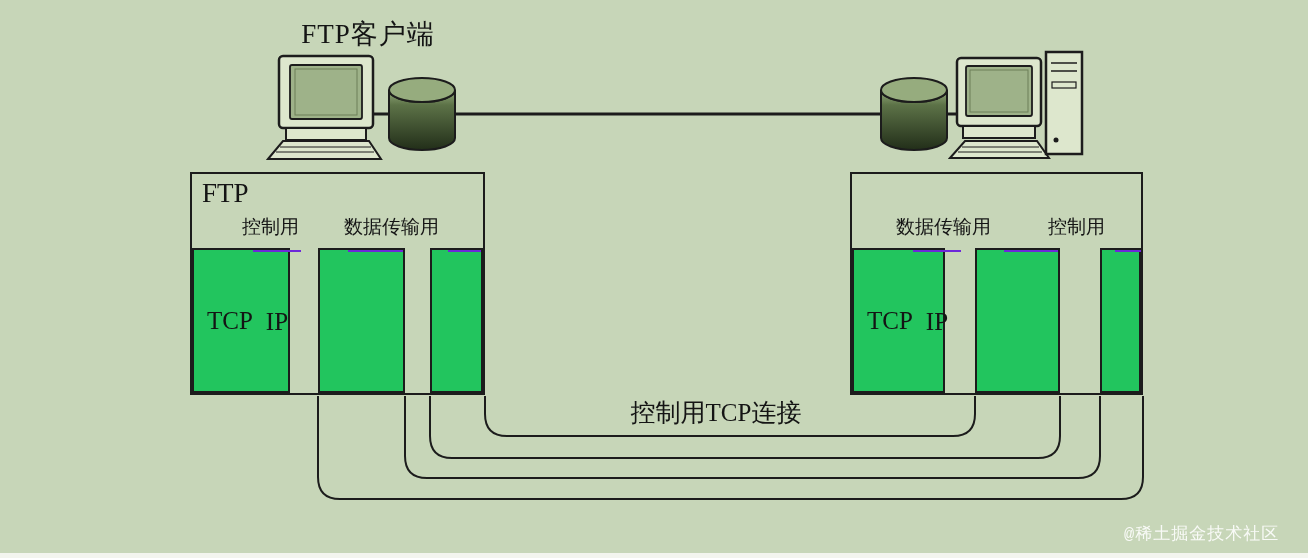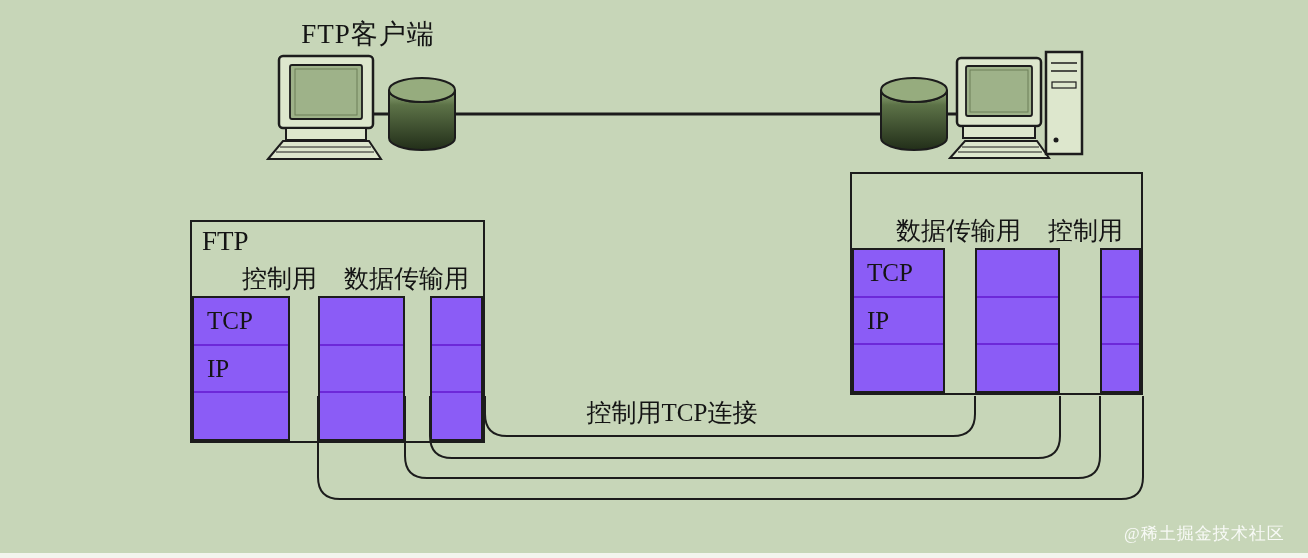--- a/index.html
+++ b/index.html
@@ -10,30 +10,30 @@
   }
   .abs{position:absolute;}
   .ctr{text-align:center;}
   .title{font-size:27px;letter-spacing:1px;}
   .svg-layer{position:absolute;left:0;top:0;width:1308px;height:558px;}
   .stackbox{
     position:absolute;border:2px solid #1c1c1c;box-sizing:border-box;
   }
   .col{
     position:absolute;top:74px;bottom:0;
-    background:#8b5cf6;border:2px solid #1c1c1c;
-    display:flex;flex-direction:column;box-sizing:border-box;
+    background:#22c55e;border:2px solid #1c1c1c;
+    display:flex;flex-direction:row;box-sizing:border-box;
   }
   .cell{flex:1;display:flex;align-items:center;padding-left:13px;font-size:25px;}
   .cell + .cell{border-top:2px solid #6d28d9;}
-  .hdr{position:absolute;font-size:25px;white-space:nowrap;}
-  .conn-label{font-size:25px;white-space:nowrap;}
+  .hdr{position:absolute;font-size:19px;white-space:nowrap;}
+  .conn-label{font-size:25px;white-space:nowrap;margin-left:44px;}
   .watermark{
     font-size:17px;letter-spacing:1px;color:rgba(255,255,255,0.88);
-    font-family:Liberation Serif, serif;white-space:nowrap;
+    font-family:Liberation Mono, monospace;white-space:nowrap;
   }
   .bottom-strip{position:absolute;left:0;right:0;bottom:0;height:5px;background:#f3f5ee;}
 </style>
 </head>
 <body>
 
 <div id="stage">
 
   <svg class="svg-layer" viewBox="0 0 1308 558">
     <defs>
@@ -87,21 +87,21 @@
     </g>
 
     <g fill="none" stroke="#1c1c1c" stroke-width="2">
       <path d="M405,396 L405,456 Q405,478 427,478 L1078,478 Q1100,478 1100,456 L1100,396"></path>
       <path d="M318,396 L318,477 Q318,499 340,499 L1121,499 Q1143,499 1143,477 L1143,396"></path>
     </g>
   </svg>
 
   <div class="abs ctr title" style="left:268px;top:16px;width:200px;">FTP客户端</div>
 
-  <div class="stackbox" style="left:190px;top:172px;width:295px;height:223px;margin-top:48px;">
+  <div class="stackbox" style="left:190px;top:172px;width:295px;height:223px;">
     <div class="abs" style="left:10px;top:4px;font-size:27px;">FTP</div>
     <div class="hdr" style="left:50px;top:40px;">控制用</div>
     <div class="hdr" style="left:152px;top:40px;">数据传输用</div>
 
     <div class="col" style="left:0;width:98px;">
       <div class="cell">TCP</div>
       <div class="cell">IP</div>
       <div class="cell"></div>
     </div>
     <div class="col" style="left:126px;width:87px;">

